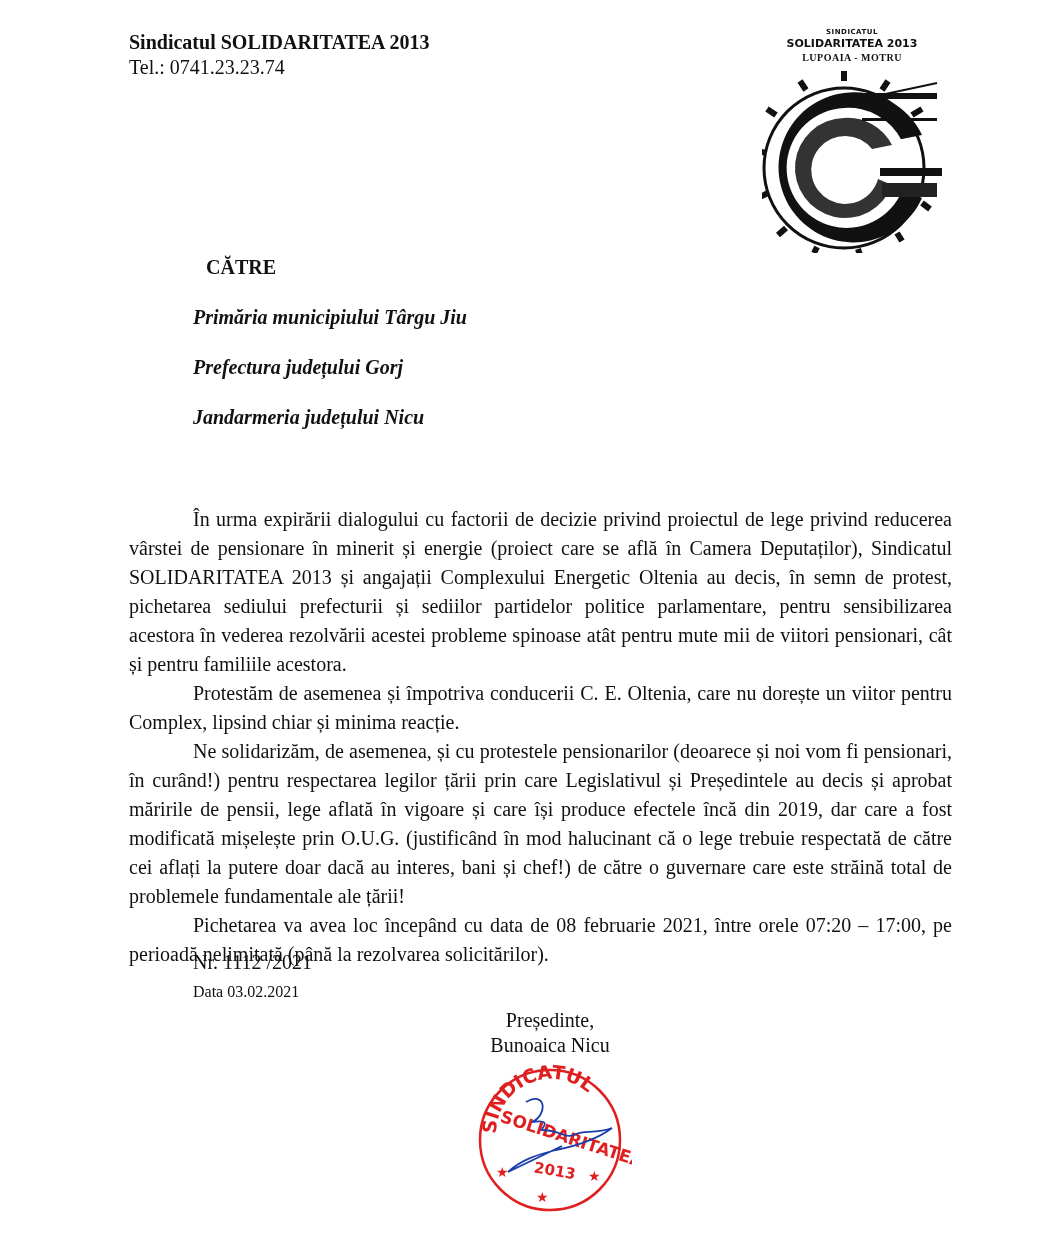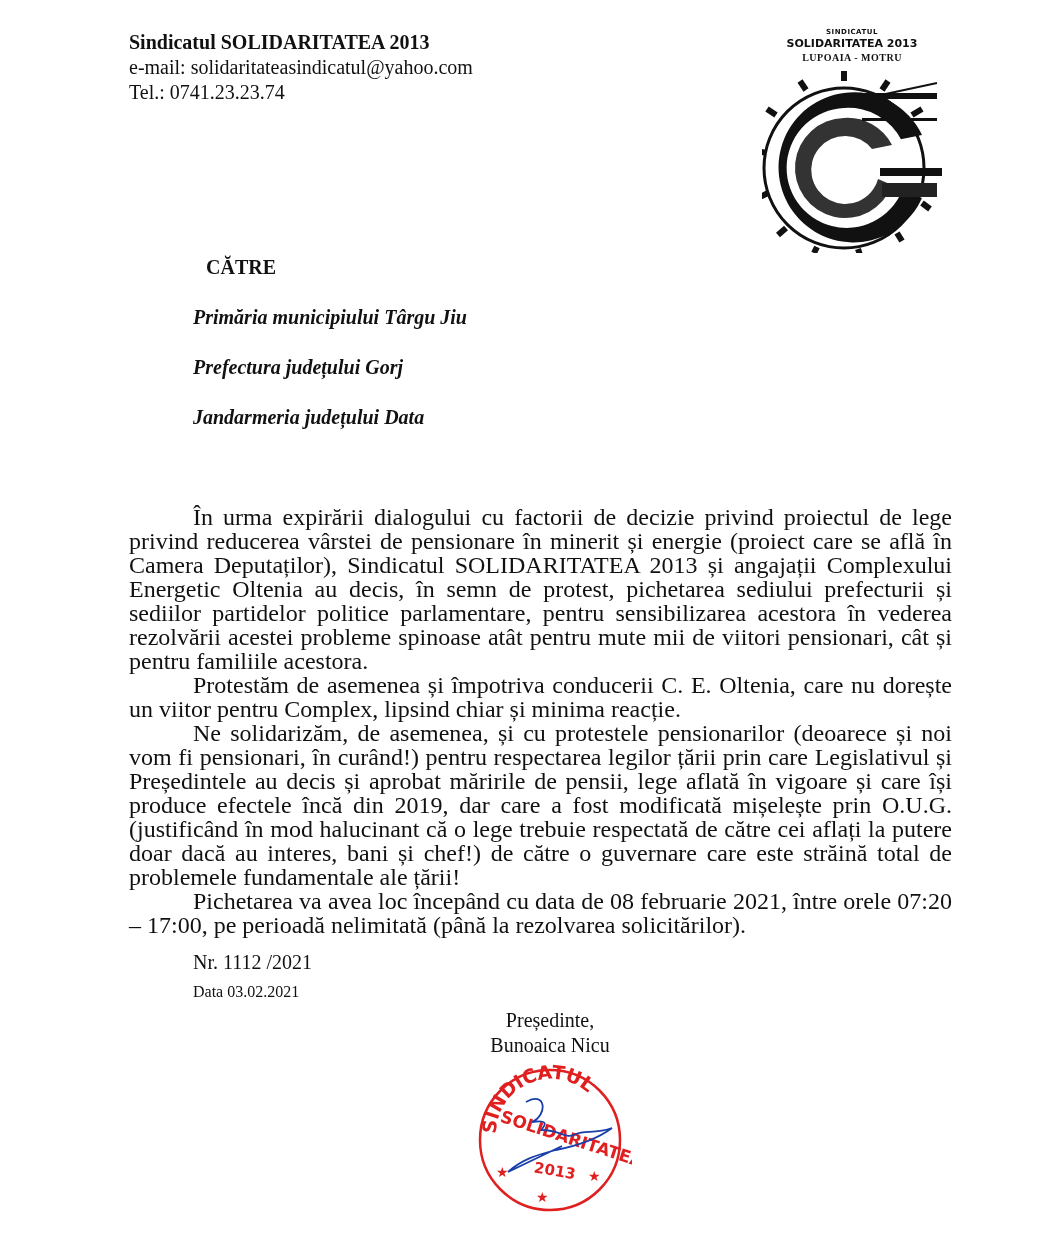--- a/index.html
+++ b/index.html
@@ -7,34 +7,33 @@
            font-family: "Liberation Serif", serif; color: #111; }
     .abs { position: absolute; }
     .header { left: 129px; top: 30px; font-size: 20px; line-height: 25px; }
     .header .org { font-weight: bold; }
     .logo { left: 762px; top: 28px; width: 180px; height: 226px; }
     .logo .t1 { text-align: center; font-family: "DejaVu Sans", sans-serif; font-weight: bold; font-size: 7px; letter-spacing: 0.5px; }
     .logo .t2 { text-align: center; font-family: "DejaVu Sans", sans-serif; font-weight: bold; font-size: 11px; line-height: 16px; }
     .logo .t3 { text-align: center; font-family: Liberation Serif, serif; font-weight: bold; font-size: 10px; letter-spacing: 0.5px; }
     .catre { left: 193px; top: 256px; font-size: 20px; font-weight: bold; margin-left: 13px; }
     .recip { left: 193px; font-size: 20px; font-weight: bold; font-style: italic; }
-    .body-text { left: 129px; top: 505px; width: 823px; font-size: 24px; line-height: 24px;
+    .body-text { left: 129px; top: 505px; width: 823px; font-size: 20px; line-height: 29px;
                  text-align: justify; }
     .body-text p { margin: 0; text-indent: 64px; }
     .nr { left: 193px; top: 951px; font-size: 20px; }
     .data { left: 193px; top: 983px; font-size: 16px; }
     .sign { left: 470px; top: 1008px; width: 160px; text-align: center; font-size: 20px; line-height: 25px; }
     .stamp { left: 466px; top: 1060px; width: 166px; height: 160px; }
   </style>
 </head>
 <body>
 
 <div class="abs header">
   <div class="org">Sindicatul SOLIDARITATEA 2013</div>
-  <div>e-mail: solidaritateasindicatul@yahoo.com</div>
   <div>Tel.: 0741.23.23.74</div>
 </div>
 
 <div class="abs logo">
   <div class="t1">SINDICATUL</div>
   <div class="t2">SOLIDARITATEA 2013</div>
   <div class="t3">LUPOAIA - MOTRU</div>
   <svg width="180" height="190" viewBox="0 0 180 190">
     <g fill="#111">
       <circle cx="82" cy="105" r="80" fill="none" stroke="#111" stroke-width="3"></circle>
@@ -60,21 +59,21 @@
       <rect x="118" y="105" width="62" height="8" fill="#111"></rect>
       <rect x="120" y="120" width="55" height="14" fill="#222"></rect>
       <line x1="100" y1="36" x2="175" y2="20" stroke="#111" stroke-width="2"></line>
     </g>
   </svg>
 </div>
 
 <div class="abs catre">CĂTRE</div>
 <div class="abs recip" style="top:306px">Primăria municipiului Târgu Jiu</div>
 <div class="abs recip" style="top:356px">Prefectura județului Gorj</div>
-<div class="abs recip" style="top:406px">Jandarmeria județului Data</div>
+<div class="abs recip" style="top:406px">Jandarmeria județului Nicu</div>
 
 <div class="abs body-text">
   <p>În urma expirării dialogului cu factorii de decizie privind proiectul de lege privind reducerea vârstei de pensionare în minerit și energie (proiect care se află în Camera Deputaților), Sindicatul SOLIDARITATEA 2013 și angajații Complexului Energetic Oltenia au decis, în semn de protest, pichetarea sediului prefecturii și sediilor partidelor politice parlamentare, pentru sensibilizarea acestora în vederea rezolvării acestei probleme spinoase atât pentru mute mii de viitori pensionari, cât și pentru familiile acestora.</p>
   <p>Protestăm de asemenea și împotriva conducerii C. E. Oltenia, care nu dorește un viitor pentru Complex, lipsind chiar și minima reacție.</p>
   <p>Ne solidarizăm, de asemenea, și cu protestele pensionarilor (deoarece și noi vom fi pensionari, în curând!) pentru respectarea legilor țării prin care Legislativul și Președintele au decis și aprobat măririle de pensii, lege aflată în vigoare și care își produce efectele încă din 2019, dar care a fost modificată mișelește prin O.U.G. (justificând în mod halucinant că o lege trebuie respectată de către cei aflați la putere doar dacă au interes, bani și chef!) de către o guvernare care este străină total de problemele fundamentale ale țării!</p>
   <p>Pichetarea va avea loc începând cu data de 08 februarie 2021, între orele 07:20 – 17:00, pe perioadă nelimitată (până la rezolvarea solicitărilor).</p>
 </div>
 
 <div class="abs nr">Nr. 1112 /2021</div>
 <div class="abs data">Data 03.02.2021</div>

